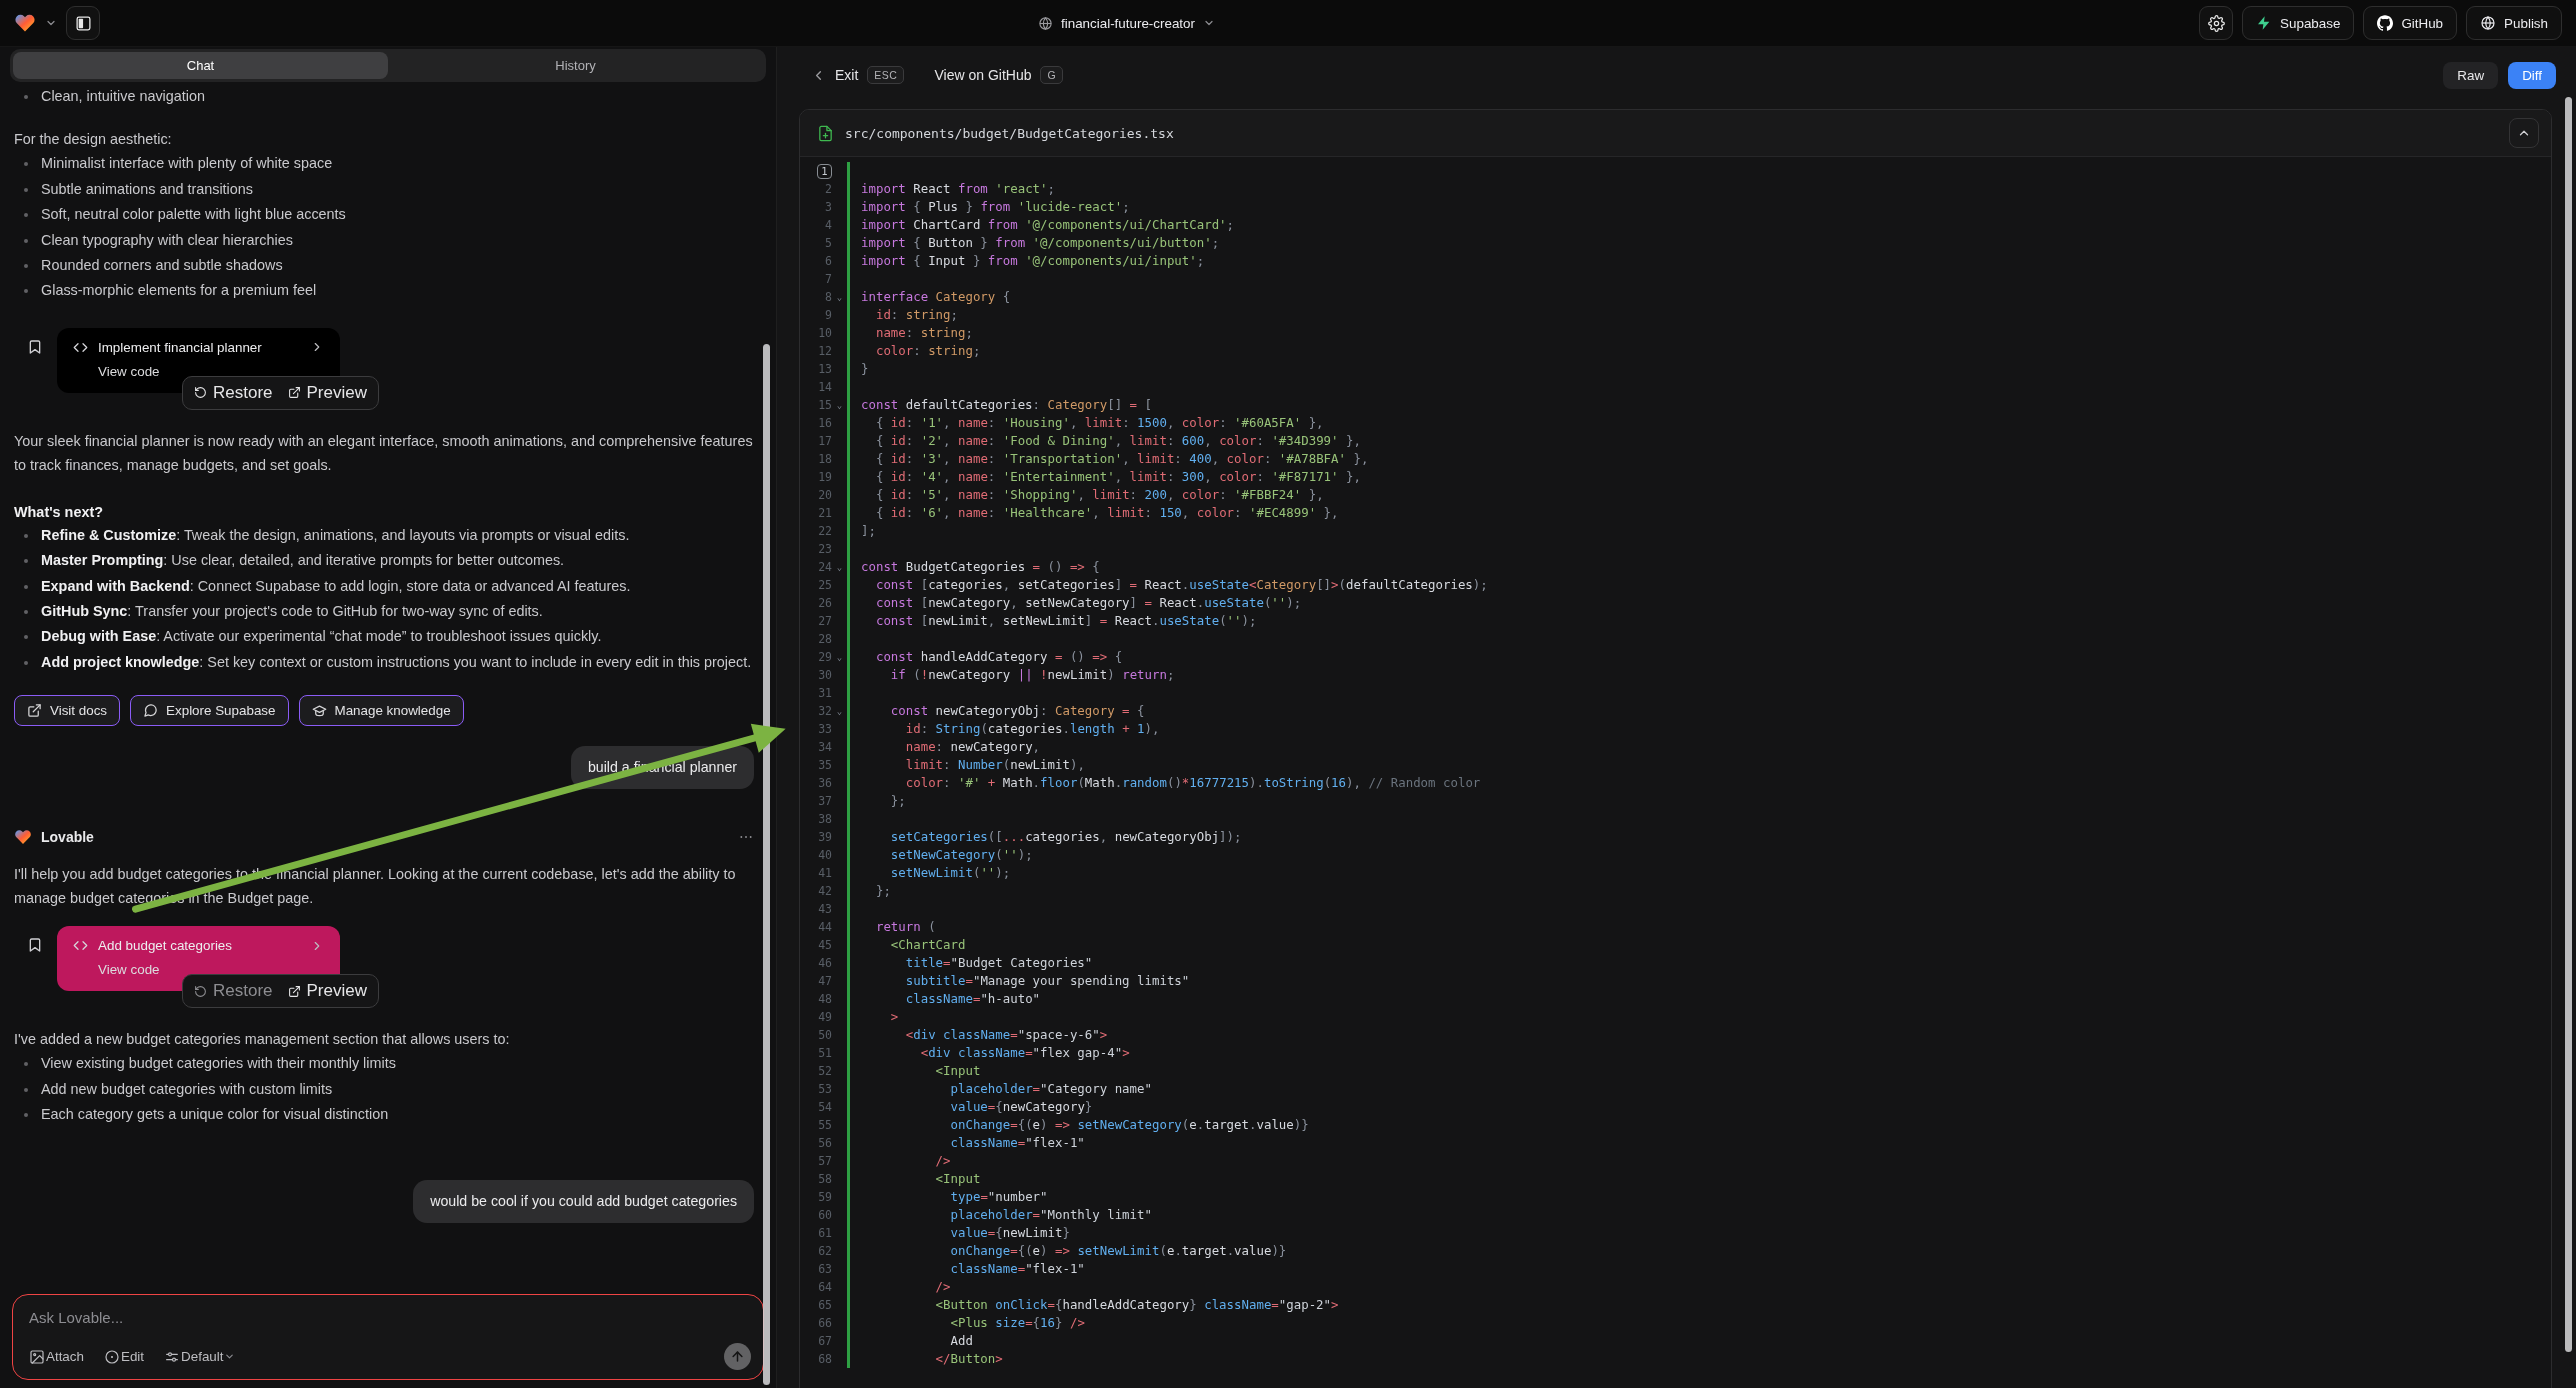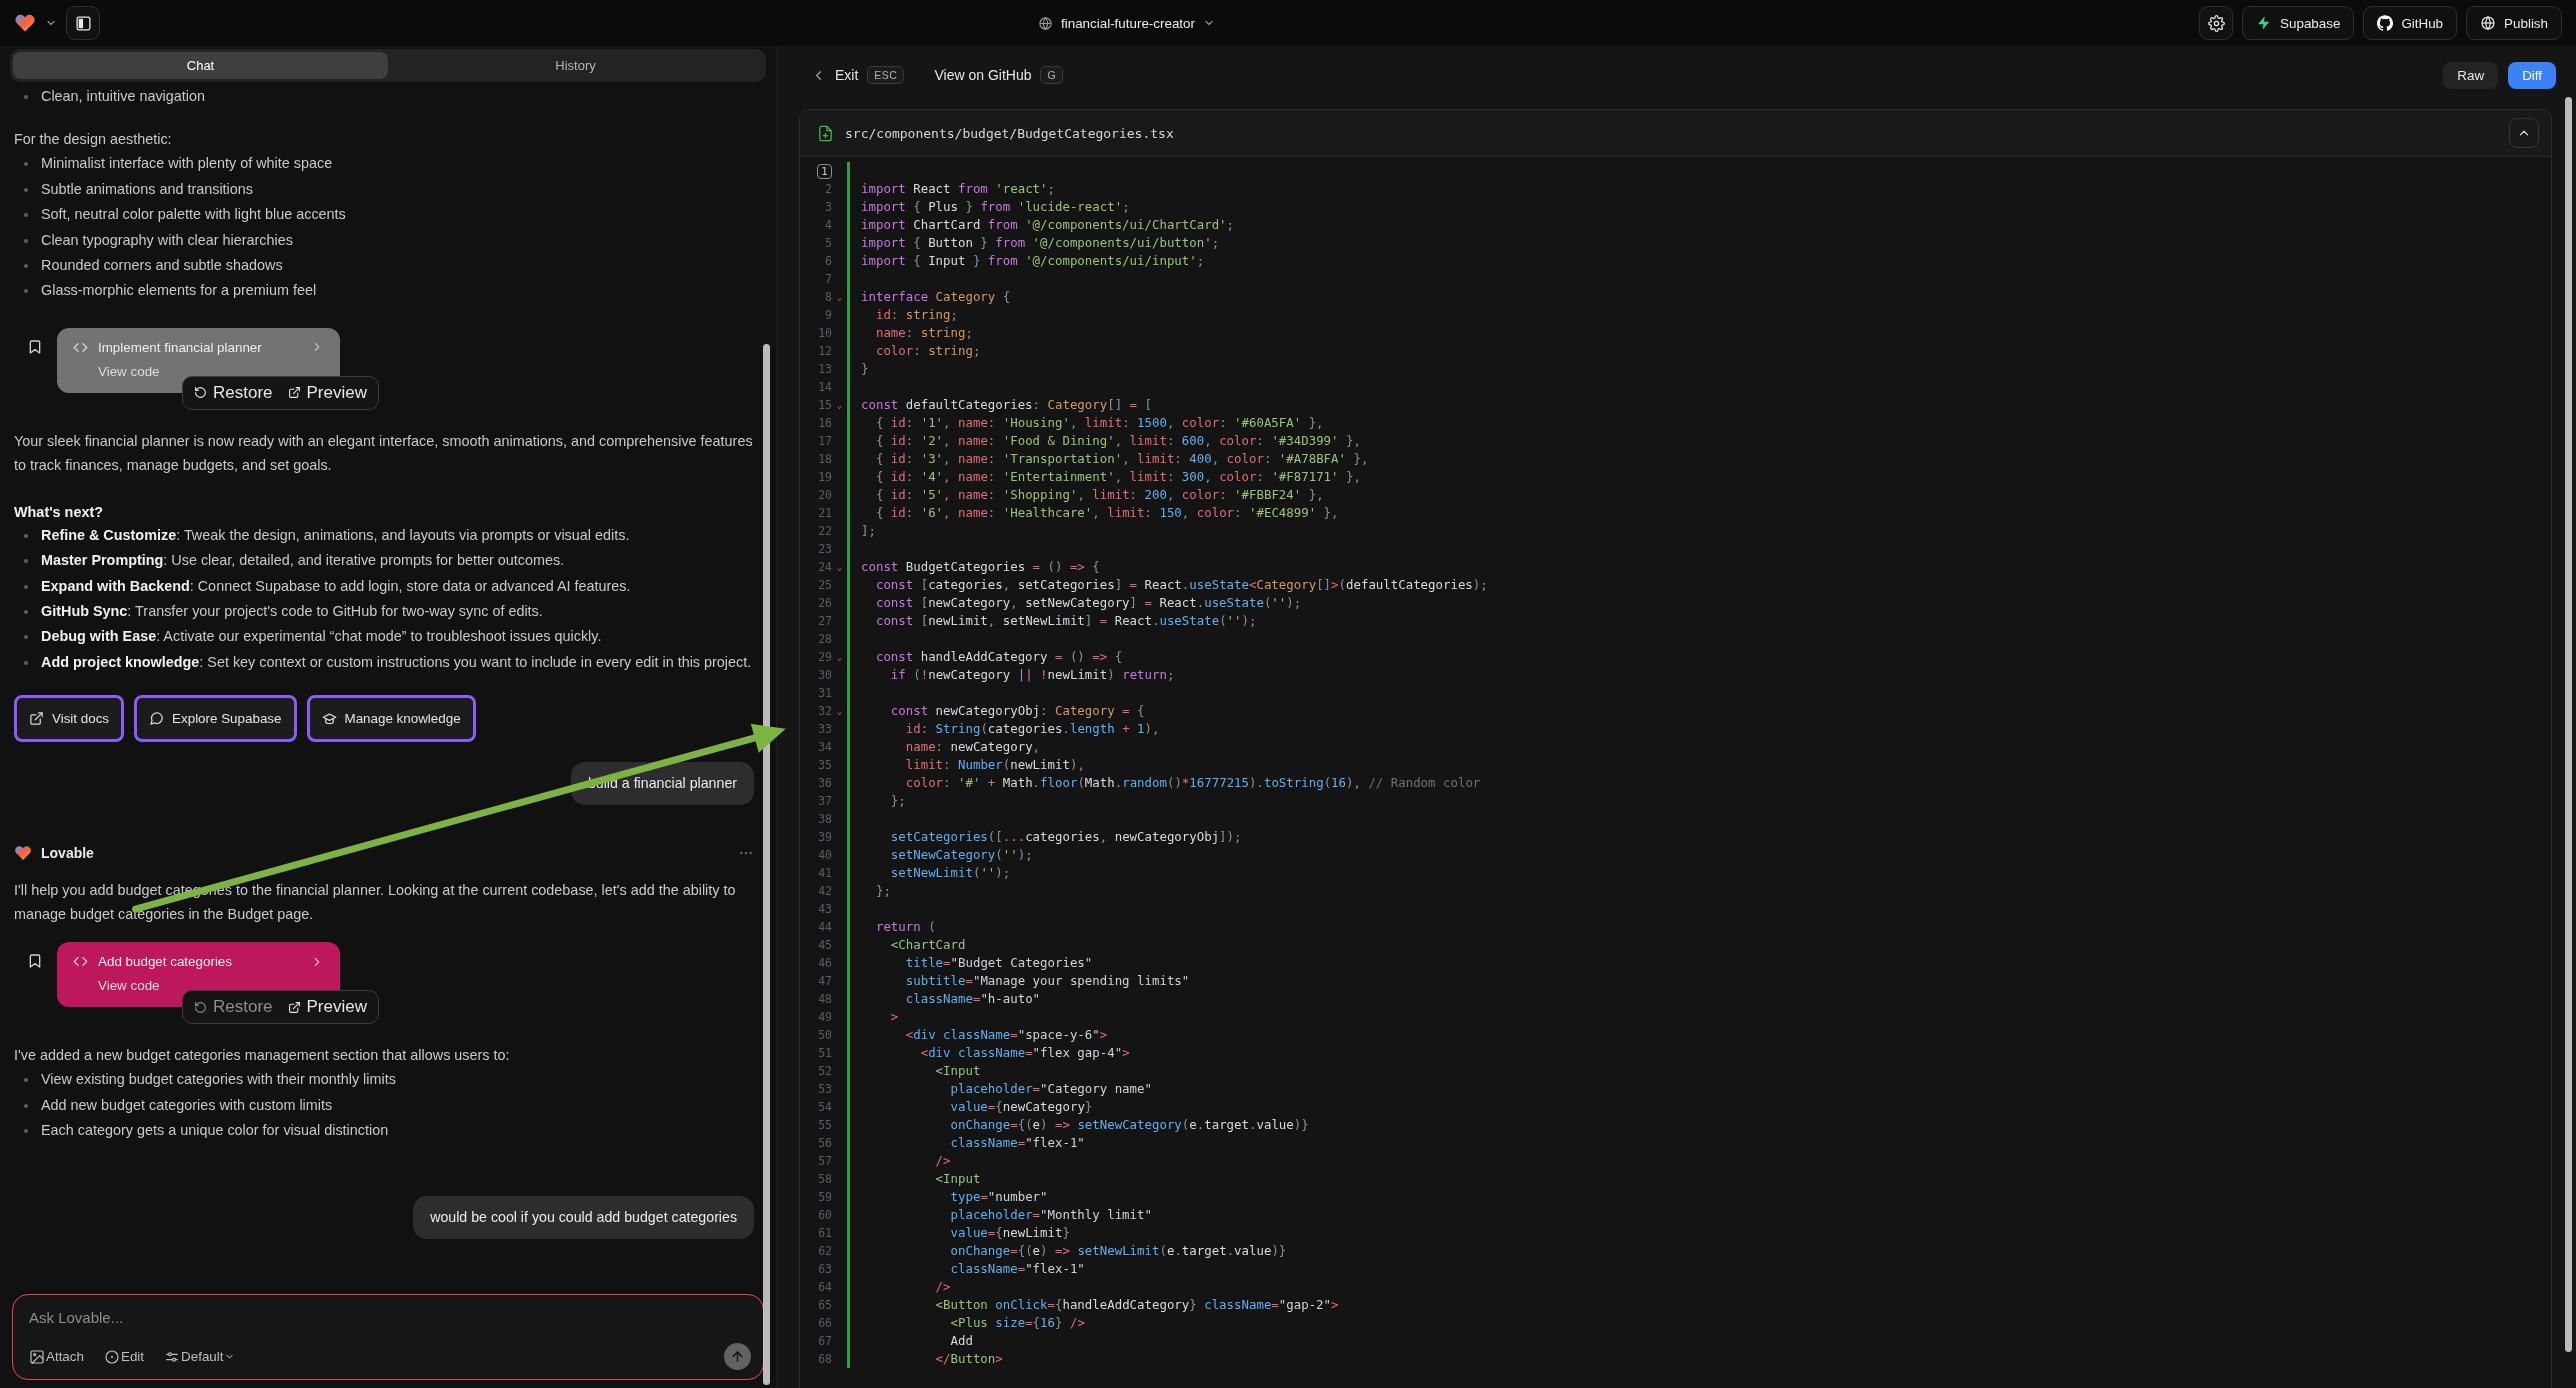--- a/index.html
+++ b/index.html
@@ -56,37 +56,37 @@
   .chat-p{line-height:24px;}
   .chat-h{line-height:22px;font-weight:700;color:#f2f2f4;font-size:14.4px;}
   .chat-ul{list-style:none;margin:0;padding:0;}
   .chat-ul li{position:relative;padding-left:27px;line-height:25.4px;}
   .chat-ul li::before{content:"";position:absolute;left:10px;top:11px;width:4px;height:4px;
     border-radius:50%;background:#616165;}
   .chat-ul li b{color:#f0f0f2;font-weight:700;}
 
   .edit-wrap{position:relative;padding-left:43px;}
   .bm{position:absolute;left:13px;top:11px;width:16px;height:16px;color:#cfcfd3;}
-  .edit-card{position:relative;width:283px;background:#737373;border-radius:12px;padding:12px 16px 14px;}
+  .edit-card{position:relative;width:283px;background:#000000;border-radius:12px;padding:12px 16px 14px;}
   .edit-card.hl{background:#be185d;}
   .ec-row1{display:flex;align-items:center;gap:10px;}
   .ec-row1 .code-icn{width:15px;height:15px;color:#d6d6da;}
   .ec-title{font-size:13.4px;color:#ededef;font-weight:500;flex:1;}
   .ec-chev{width:14px;height:14px;color:#bdbdc1;}
   .ec-link{margin:9px 0 0 25px;font-size:13.4px;color:#dcdcde;}
   .ec-pill{position:absolute;left:125px;bottom:-17px;display:flex;align-items:center;gap:15px;
     background:#151516;border:1px solid #3c3c3e;border-radius:10px;padding:6px 11px;white-space:nowrap;}
   .pill-btn{display:inline-flex;align-items:center;gap:6px;font-size:17px;color:#e6e6e8;
     background:none;border:none;padding:0;font-family:inherit;}
   .pill-btn .icn{width:13px;height:13px;}
   .pill-btn.dim{color:#8d8d91;}
 
   .chips{display:flex;gap:10px;}
-  .chip{display:inline-flex;align-items:center;gap:8px;height:47px;padding:4px 12px;
-    background:#1c1c1e;border:3px solid #8b5cf6;border-radius:8px;color:#e4e4e6;font-size:13.4px;}
+  .chip{display:inline-flex;align-items:center;gap:8px;height:31px;padding:4px 12px;
+    background:#1c1c1e;border:1px solid #8b5cf6;border-radius:8px;color:#e4e4e6;font-size:13.4px;}
   .chip .icn{width:15px;height:15px;color:#d6d6d8;}
 
   .user-row{display:flex;justify-content:flex-end;}
   .user-bubble{background:#2d2d2f;border-radius:14px;padding:11px 17px;font-size:14.2px;
     color:#ebebed;max-width:558px;line-height:21px;}
 
   .as-head{display:flex;align-items:center;gap:9px;}
   .as-heart{width:18px;height:18px;}
   .as-name{font-size:14px;font-weight:600;color:#eaeaec;}
   .as-dots{margin-left:auto;width:16px;height:16px;color:#8f8f93;}

